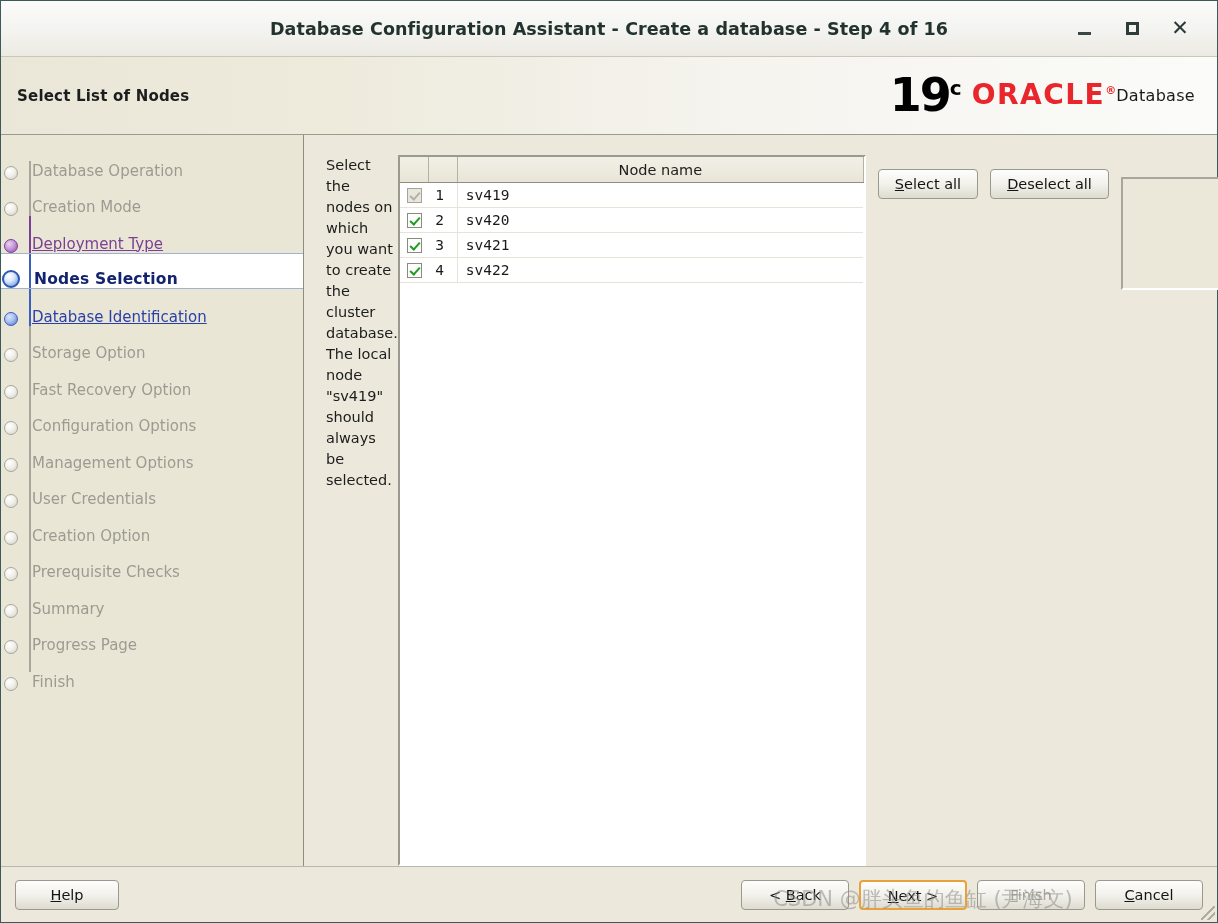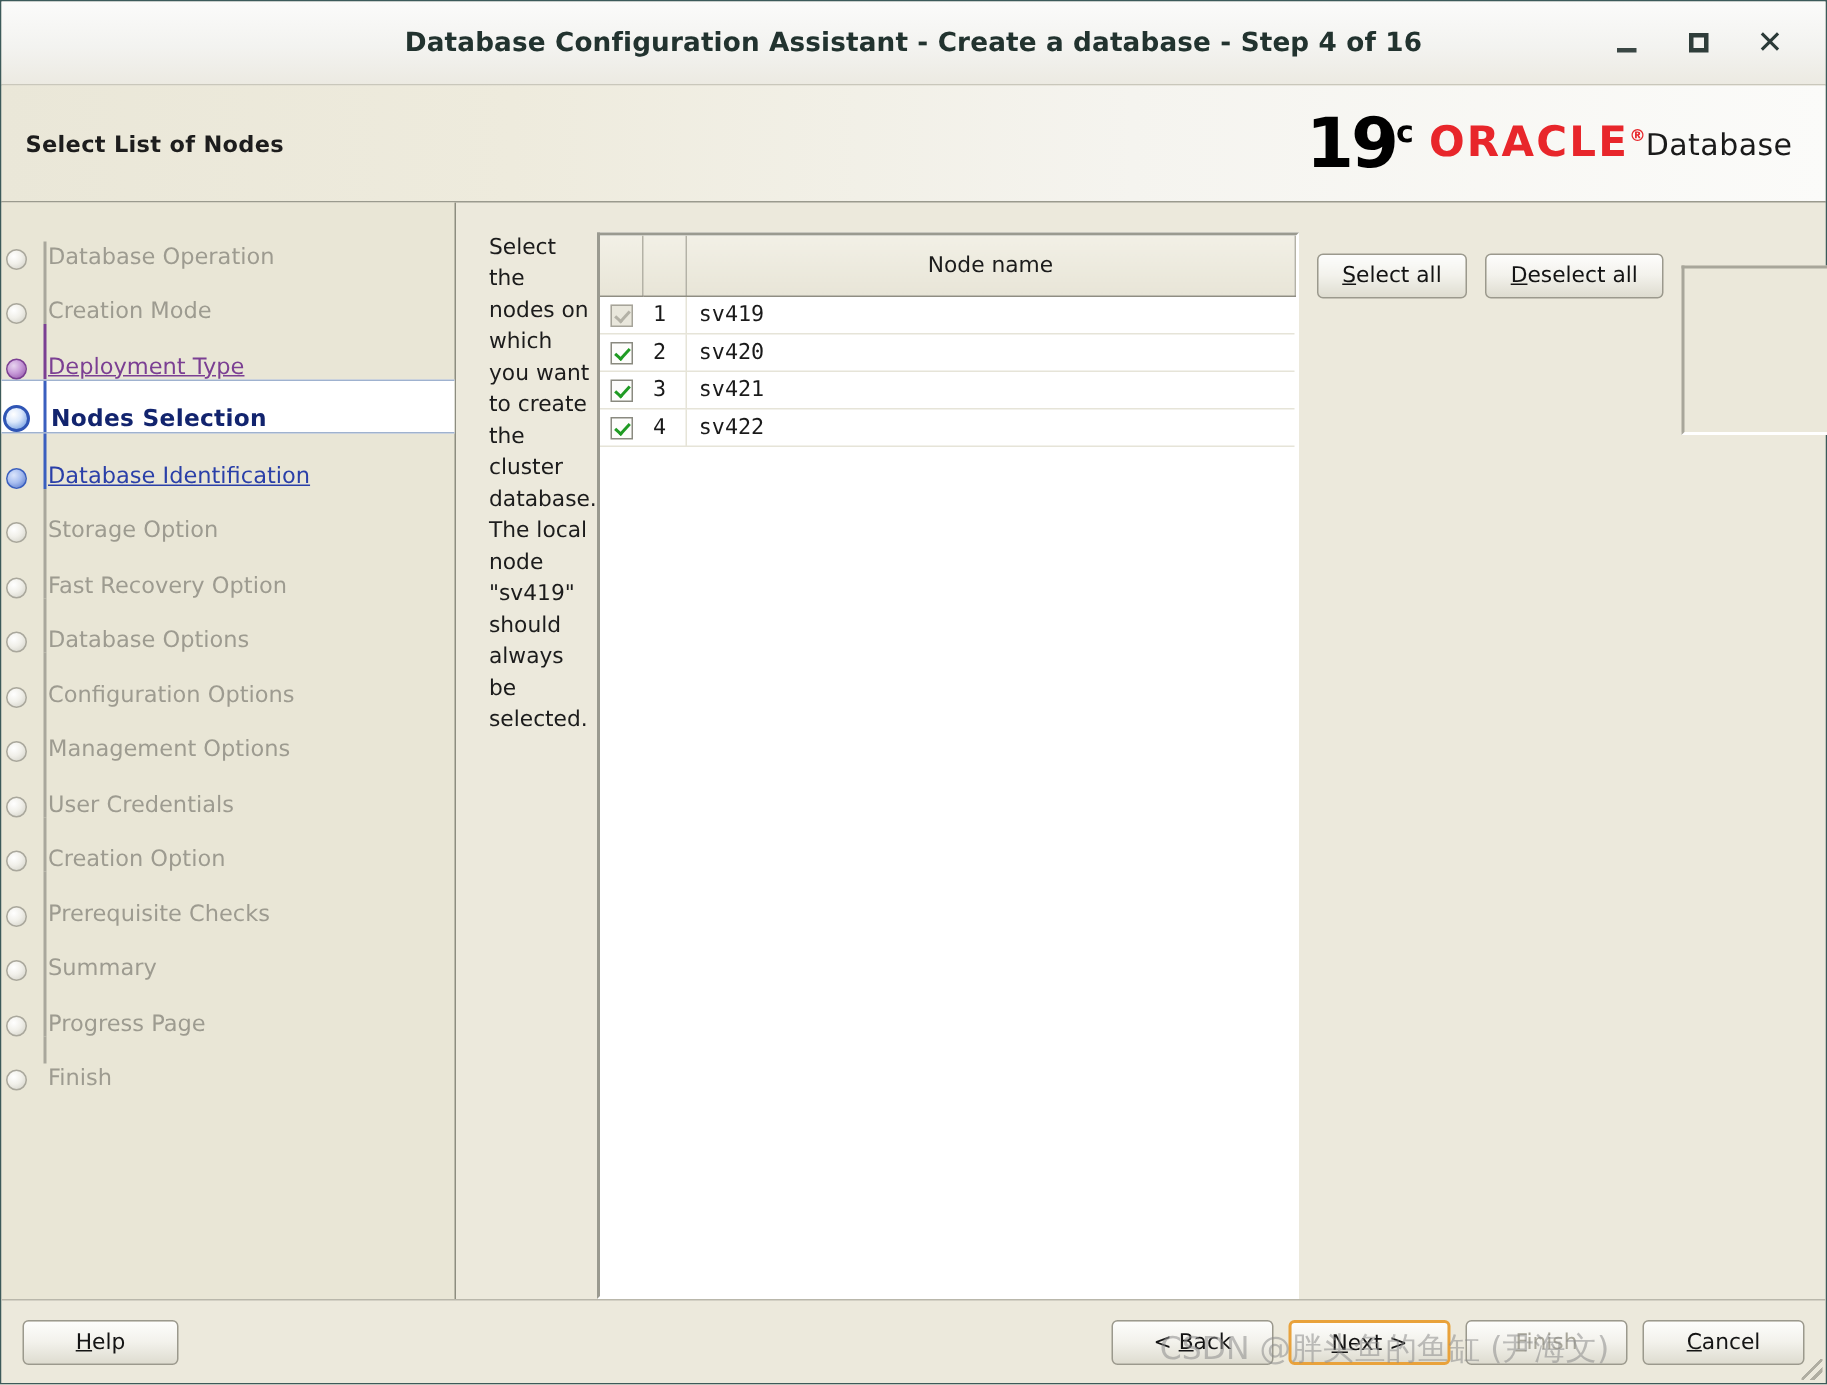--- a/index.html
+++ b/index.html
@@ -105,21 +105,21 @@
     font-weight: bold;
     color: #e8262b;
     letter-spacing: 1.5px;
     line-height: 1;
     position: relative;
   }
   .logo-oracle .reg {
     font-size: 11px; vertical-align: super; letter-spacing: 0;
   }
   .logo-db {
-    font-size: 20px;
+    font-size: 16px;
     color: #1a1a1a;
     letter-spacing: 0.3px;
     margin-top: 1px;
     align-self: center;
   }
 
   
   .body {
     flex: 1 1 auto;
     display: flex;
@@ -236,21 +236,21 @@
     background: #ffffff;
     overflow: hidden;
     box-sizing: border-box;
     margin-right: 12px;
   }
   .tbl { width: 100%; border-collapse: collapse; table-layout: fixed; }
   .tbl thead th {
     background: linear-gradient(to bottom, #f2f0e6 0%, #e8e5d7 100%);
     border-right: 1px solid #b4b2a6;
     border-bottom: 1px solid #8f8d82;
-    height: 40px;
+    height: 25px;
     font-size: 14.5px;
     font-weight: normal;
     color: #1c1c1c;
     text-align: center;
     padding: 0;
   }
   .col-chk { width: 28px; }
   .col-idx { width: 28px; }
   .tbl tbody td {
     height: 24px;
@@ -443,25 +443,20 @@
         </div>
         <div class="step pending">
           <span class="connector"></span>
           <span class="bullet"></span>
           <span class="step-label">Storage Option</span>
         </div>
         <div class="step pending">
           <span class="connector"></span>
           <span class="bullet"></span>
           <span class="step-label">Fast Recovery Option</span>
-        </div>
-        <div class="step pending">
-          <span class="connector"></span>
-          <span class="bullet"></span>
-          <span class="step-label">Database Options</span>
         </div>
         <div class="step pending">
           <span class="connector"></span>
           <span class="bullet"></span>
           <span class="step-label">Configuration Options</span>
         </div>
         <div class="step pending">
           <span class="connector"></span>
           <span class="bullet"></span>
           <span class="step-label">Management Options</span>

